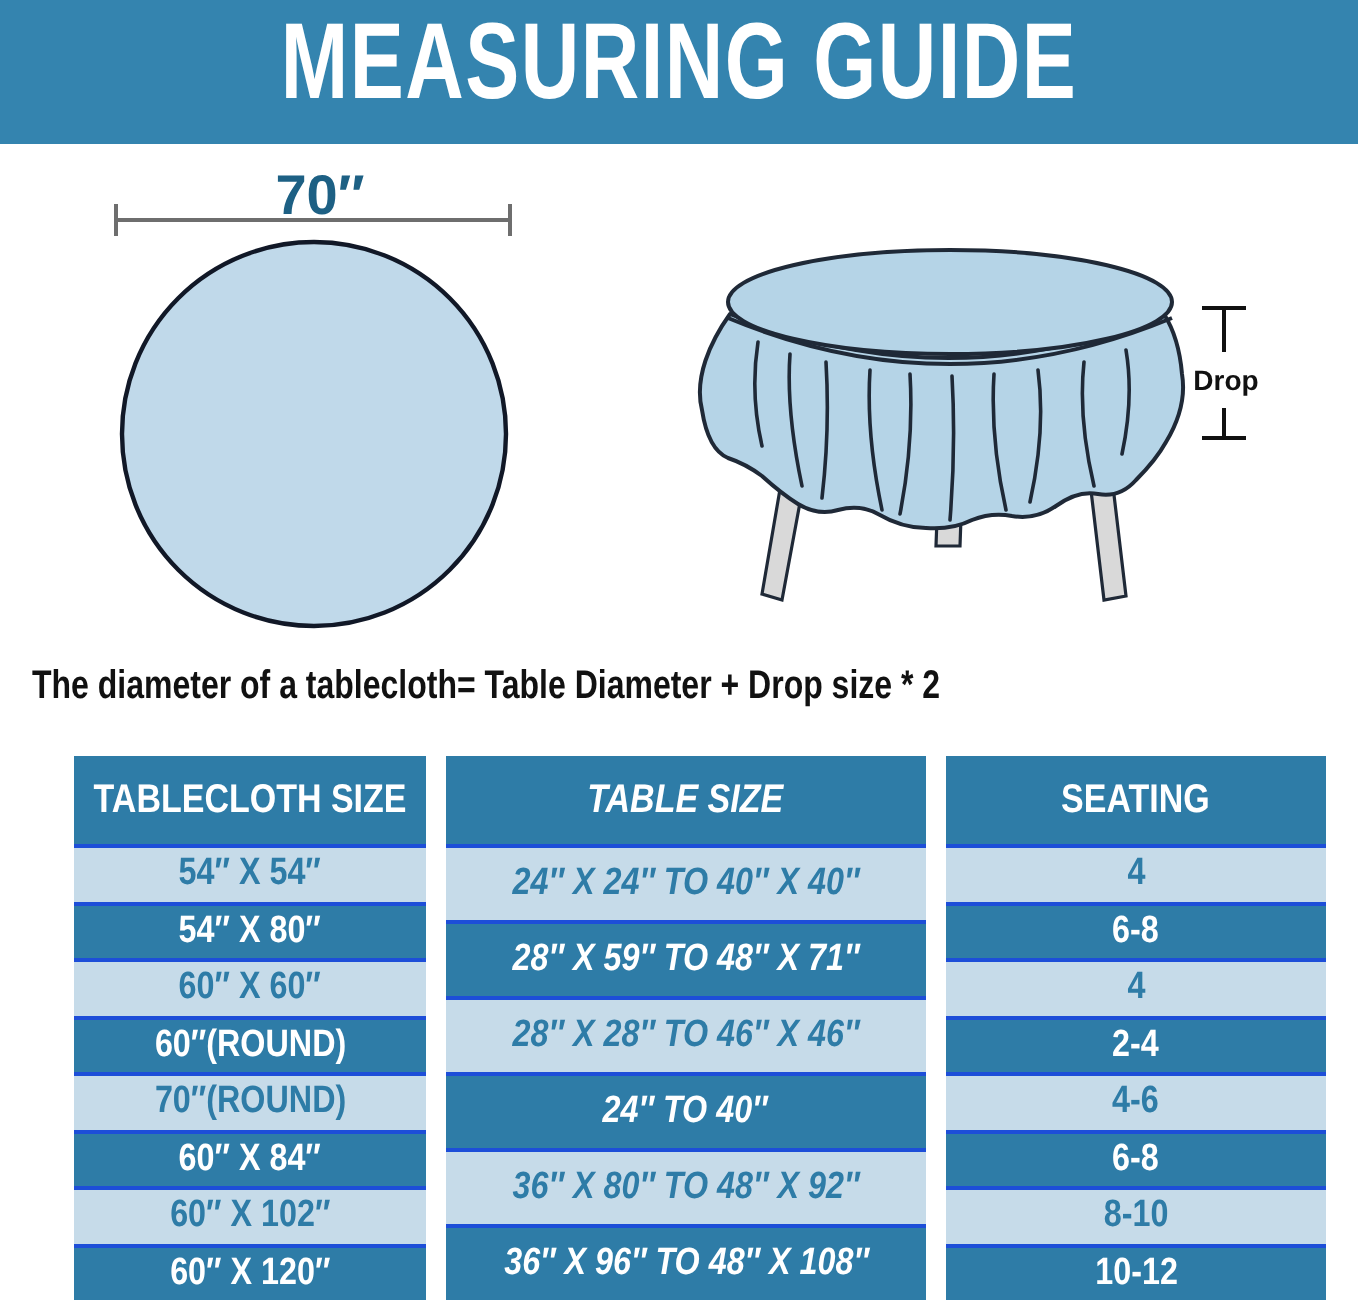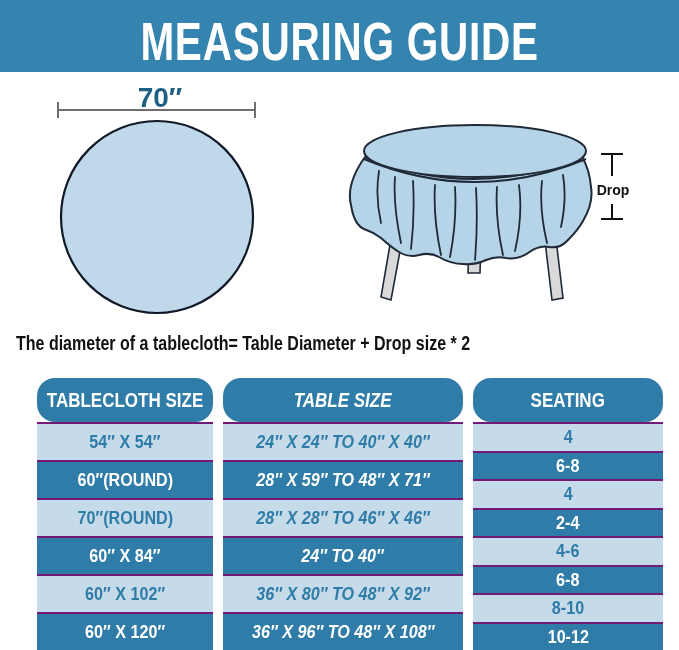--- a/index.html
+++ b/index.html
@@ -4,21 +4,21 @@
 <style>
   html,body { margin:0; padding:0; background:#fff; }
   .canvas {
     position:relative; width:679px; height:650px; background:#ffffff;
     overflow:hidden; font-family:"Liberation Sans","DejaVu Sans",sans-serif;
   }
 
   
   .banner {
     position:absolute; left:0; top:0; width:679px; height:72px;
-    background:var(--banner-blue); display:flex; align-items:flex-end; justify-content:center;
+    background:var(--banner-blue); display:flex; align-items:flex-start; justify-content:center;
   }
   .banner-title {
     color:#ffffff; font-size:54px; font-weight:bold; letter-spacing:1px;
     display:inline-block; transform:scaleX(0.75); transform-origin:center center;
     white-space:nowrap;
   }
 
   
   .circle-diagram { position:absolute; left:20px; top:80px; }
   .drop-diagram   { position:absolute; left:335px; top:105px; }
@@ -33,27 +33,26 @@
 
   
   .size-chart { position:absolute; left:37px; top:378px; width:619px; height:272px; }
   .col { position:absolute; top:0; height:272px; display:flex; flex-direction:column; }
   .col-1 { left:0;    width:176px; }
   .col-2 { left:186px; width:240px;font-style:italic; }
   .col-3 { left:436px; width:190px; }
   .cell {
     flex:1; display:flex; align-items:center; justify-content:center;
     background:var(--table-light-blue); color:var(--table-dark-blue);
-    font-size:19px; font-weight:bold; border-top:2px solid #701a75;
+    font-size:19px; font-weight:bold; border-top:2px solid #1d4ed8;
     box-sizing:border-box; white-space:nowrap; overflow:visible;
   }
   .cell.header {
     flex:0 0 44px; background:var(--table-dark-blue); color:#ffffff; border-top:none;
     font-size:20px;
-    border-radius:18px;
   }
   .col > .cell:nth-child(odd):not(.header) { background:var(--table-dark-blue); color:#ffffff; }
   .cond { display:inline-block; transform:scaleX(0.85); transform-origin:center center; }
 </style>
 </head>
 <body>
 
 <div class="canvas">
 
   <header class="banner">
@@ -101,20 +100,26 @@
   </div>
 
   <div class="size-chart">
 
     <div class="col col-1">
       <div class="cell header">
           <span class="cond">TABLECLOTH SIZE</span>
         </div>
       <div class="cell">
           <span class="cond">54″ X 54″</span>
+        </div>
+      <div class="cell">
+          <span class="cond">54″ X 80″</span>
+        </div>
+      <div class="cell">
+          <span class="cond">60″ X 60″</span>
         </div>
       <div class="cell">
           <span class="cond">60″(ROUND)</span>
         </div>
       <div class="cell">
           <span class="cond">70″(ROUND)</span>
         </div>
       <div class="cell">
           <span class="cond">60″ X 84″</span>
         </div>

